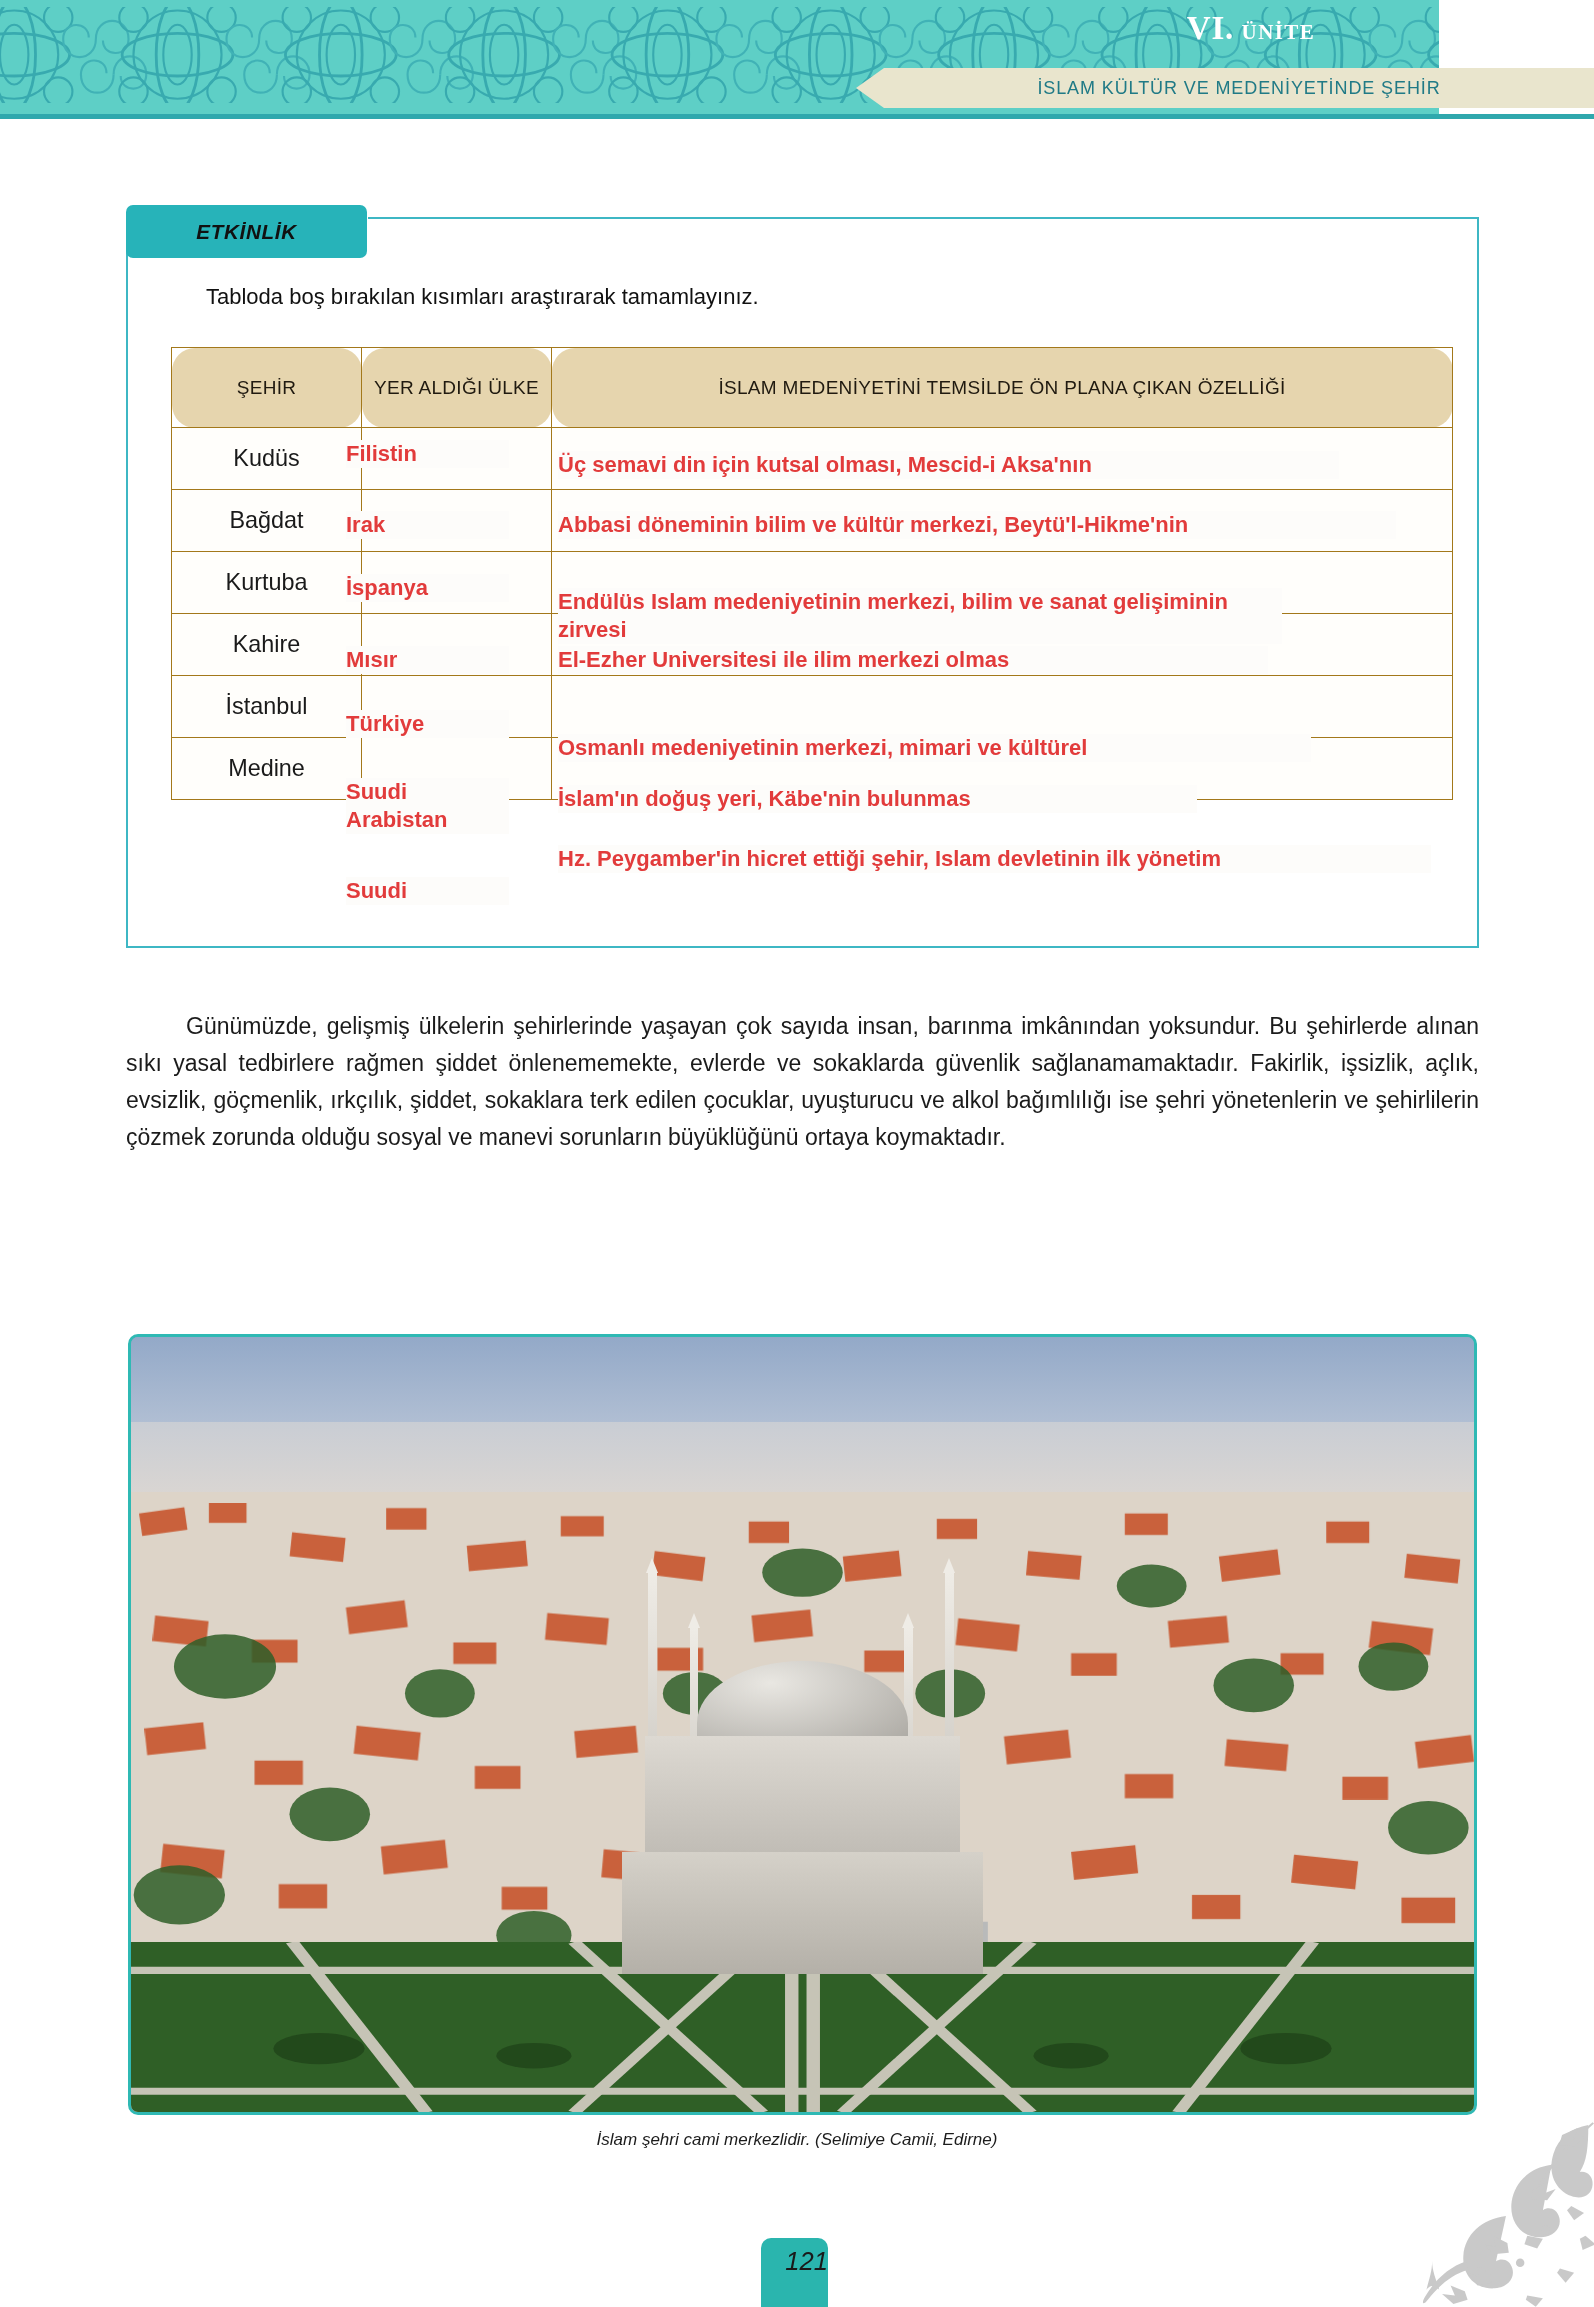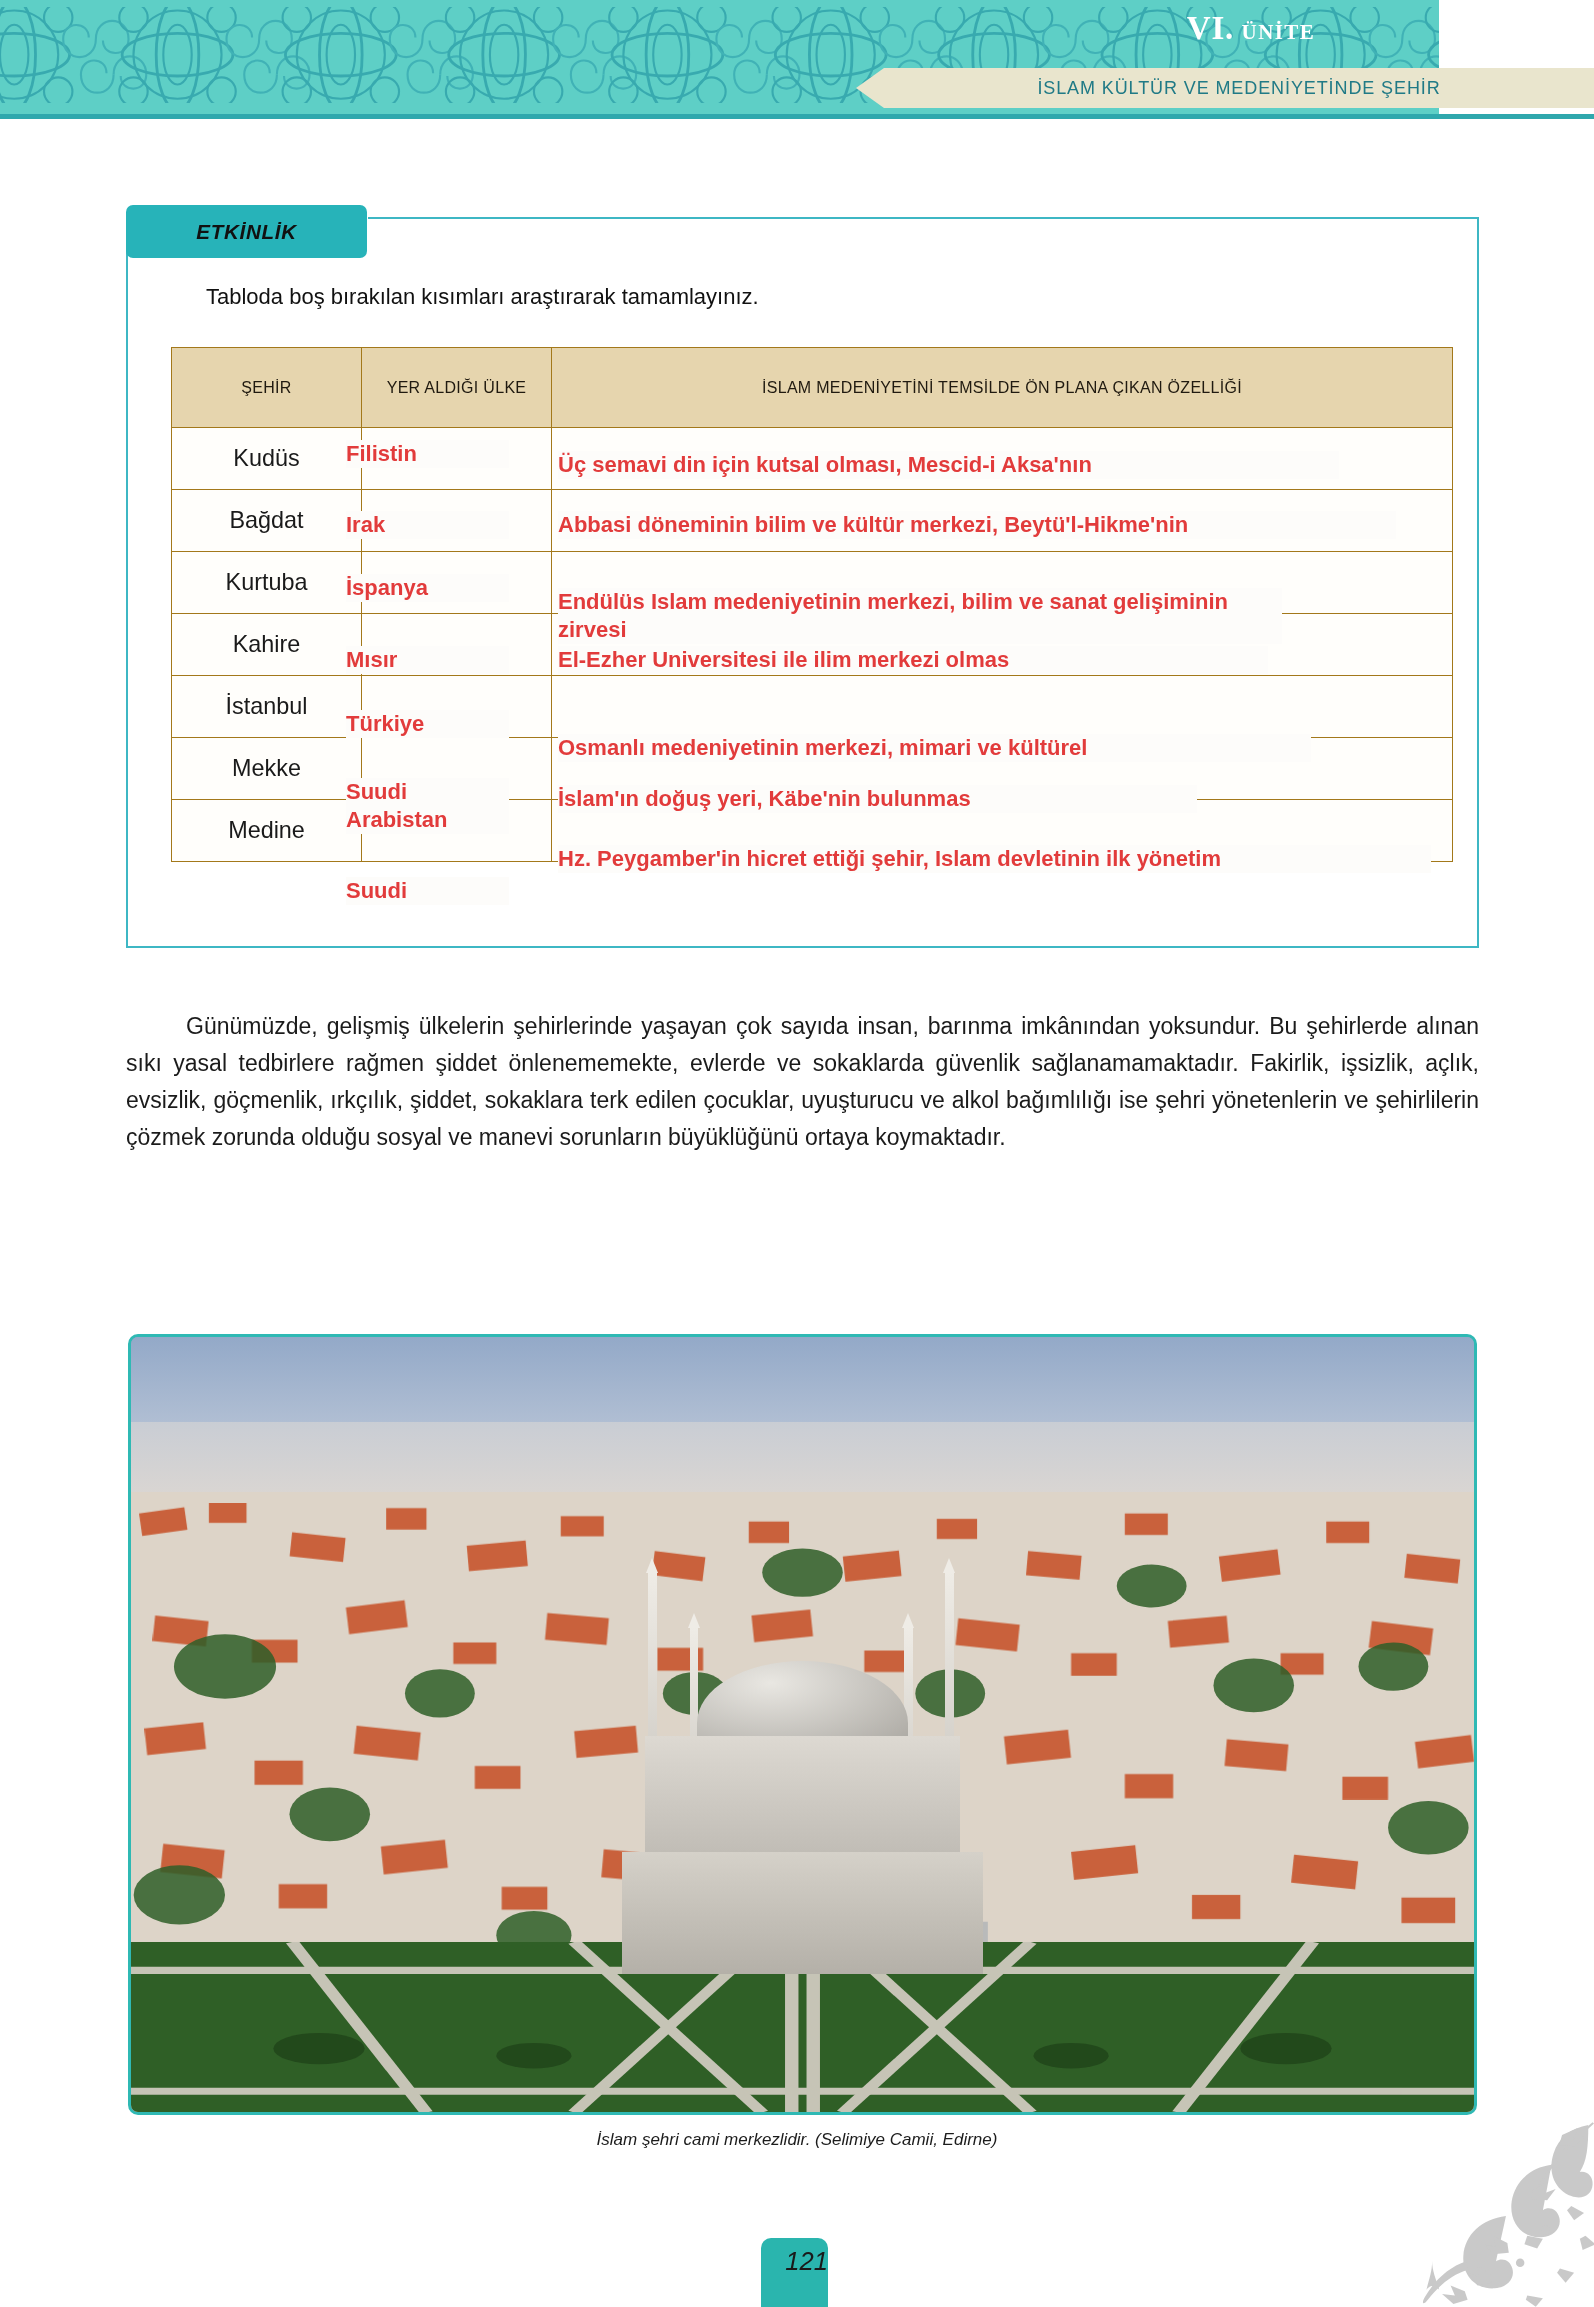--- a/index.html
+++ b/index.html
@@ -110,23 +110,24 @@
   .tbl td,.tbl th{
     border:1.4px solid #a3781a;
     padding:0;
     box-sizing:border-box;
   }
   .tbl thead th{
     background:#e6d5ae;
     height:80px;
     font-weight:normal;
     color:#201a10;
-    font-size:16px;
+    font-size:19px;
     letter-spacing:0.3px;
     vertical-align:middle;
+    border-radius:23px;
   }
   .col-city{width:190px;}
   .col-country{width:190px;}
   .col-feature{width:901px;}
   .tbl tbody td{
     height:62px;
     background:#fffefb;
     vertical-align:middle;
   }
   .city-cell{
@@ -338,25 +339,20 @@
         <td></td>
         <td></td>
       </tr>
       <tr>
         <td class="city-cell">Kahire</td>
         <td></td>
         <td></td>
       </tr>
       <tr>
         <td class="city-cell">İstanbul</td>
-        <td></td>
-        <td></td>
-      </tr>
-      <tr>
-        <td class="city-cell">Mekke</td>
         <td></td>
         <td></td>
       </tr>
       <tr>
         <td class="city-cell">Medine</td>
         <td></td>
         <td></td>
       </tr>
     </tbody>
 </table>

